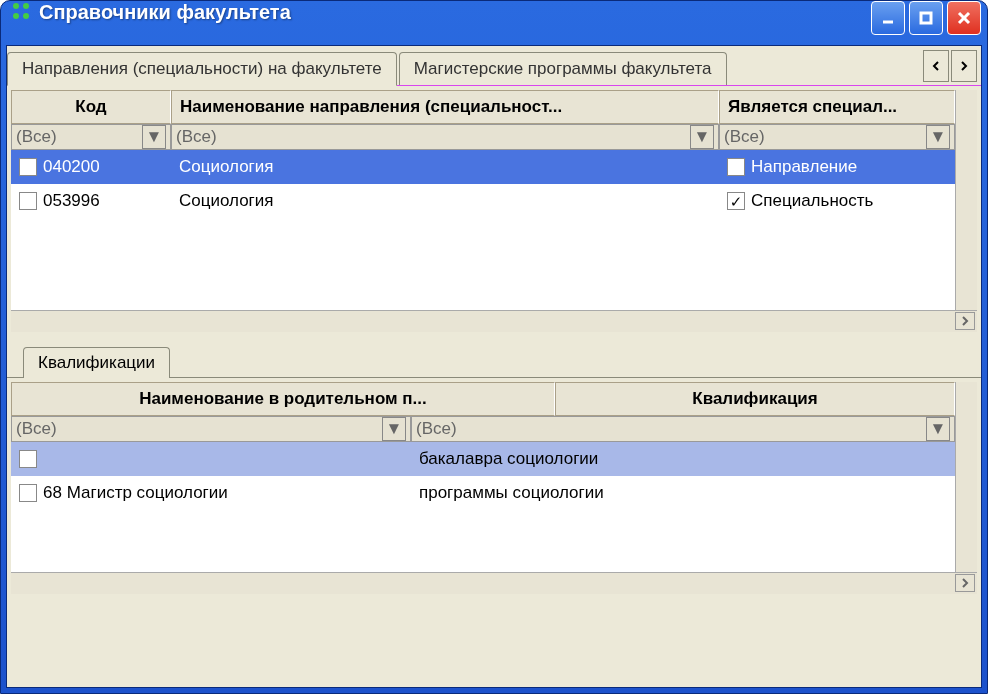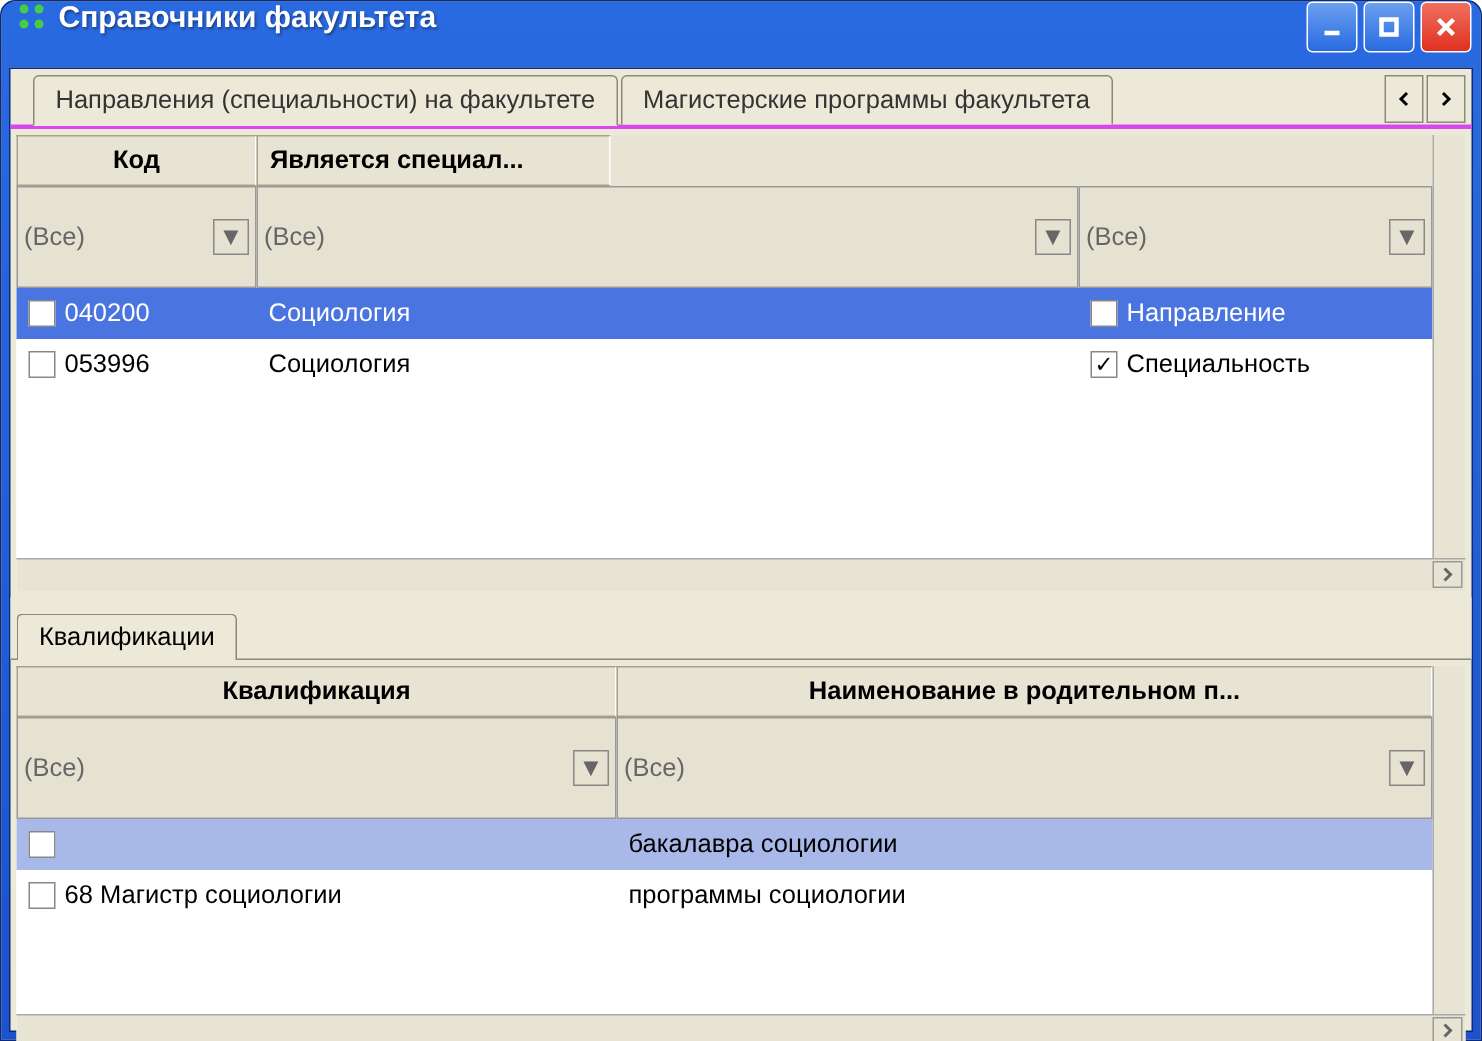--- a/index.html
+++ b/index.html
@@ -63,22 +63,22 @@
     top: 44px; bottom: 5px;
     background: #ece9d8;
     border: 1px solid #0a2a7a;
   }
 
   
   .tabs {
     display: flex;
     align-items: flex-end;
     height: 40px;
-    border-bottom: 3px solid #d946ef;
-    padding-left: 15px;
+    border-bottom: 1px solid #d946ef;
+    padding-left: 0;
     position: relative;
   }
   .tabs .scroll-btn {
     position: absolute;
     right: 4px; top: 4px;
     display: flex; gap: 2px;
   }
   .scroll-btn .sb {
     width: 26px; height: 32px;
     background: #ece9d8;
@@ -125,21 +125,21 @@
     overflow: hidden;
     white-space: nowrap;
   }
   .filter-row {
     display: flex;
     background: #e8e4d4;
   }
   .filter-cell {
     border: 1px solid #999;
     border-right: 1px solid #999;
-    padding: 21px 4px;
+    padding: 0 4px;
     display: flex;
     align-items: center;
     font-size: 17px;
     color: #666;
     background: #e6e2d2;
     position: relative;
   }
   .filter-cell .dd {
     margin-left: auto;
     width: 24px; height: 24px;
@@ -220,21 +220,21 @@
   .split {
     height: 6px;
     background: #ece9d8;
   }
 
   
   .subtabs {
     display: flex;
     height: 36px;
     align-items: flex-end;
-    padding-left: 4px;
+    padding-left: 16px;
     border-bottom: 1px solid #8a8a7a;
     background: #ece9d8;
   }
   .subtab {
     padding: 5px 14px;
     border: 1px solid #8a8a7a;
     border-bottom: none;
     border-radius: 4px 4px 0 0;
     background: #ece9d8;
     font-size: 17px;
@@ -296,37 +296,38 @@
             </svg>
           </div>
       </div>
     </div>
 
     <div class="panel top flex-col">
       <div class="flex-row">
         <div class="grow flex-col">
           <div class="grid-head">
             <div class="gh-cell c1">Код</div>
+            <div class="gh-cell c2" style="text-align:left">Наименование направления (специальност...</div>
             <div class="gh-cell c3" style="text-align:left">Является специал...</div>
           </div>
           <div class="filter-row">
             <div class="filter-cell c1">
                 <span>(Все)</span>
                 <span class="dd">▼</span>
               </div>
             <div class="filter-cell c2">
                 <span>(Все)</span>
                 <span class="dd">▼</span>
               </div>
             <div class="filter-cell c3">
                 <span>(Все)</span>
                 <span class="dd">▼</span>
               </div>
           </div>
-          <div class="data-area" style="height:180px">
+          <div class="data-area" style="height:160px">
             <div class="row sel">
               <div class="cell c1">
                   <span class="chk"></span>
                   <span>040200</span>
                 </div>
               <div class="cell c2">Социология</div>
               <div class="cell c3">
                   <span class="chk"></span>
                   <span>Направление</span>
                 </div>
@@ -358,22 +359,22 @@
     <div class="split"></div>
 
     <div class="subtabs">
       <div class="subtab">Квалификации</div>
     </div>
 
     <div class="panel bot flex-col">
       <div class="flex-row">
         <div class="grow flex-col">
           <div class="grid-head">
+            <div class="gh-cell c2">Наименование в родительном п...</div>
             <div class="gh-cell c1">Квалификация</div>
-            <div class="gh-cell c2">Наименование в родительном п...</div>
           </div>
           <div class="filter-row">
             <div class="filter-cell c1">
                 <span>(Все)</span>
                 <span class="dd">▼</span>
               </div>
             <div class="filter-cell c2">
                 <span>(Все)</span>
                 <span class="dd">▼</span>
               </div>

